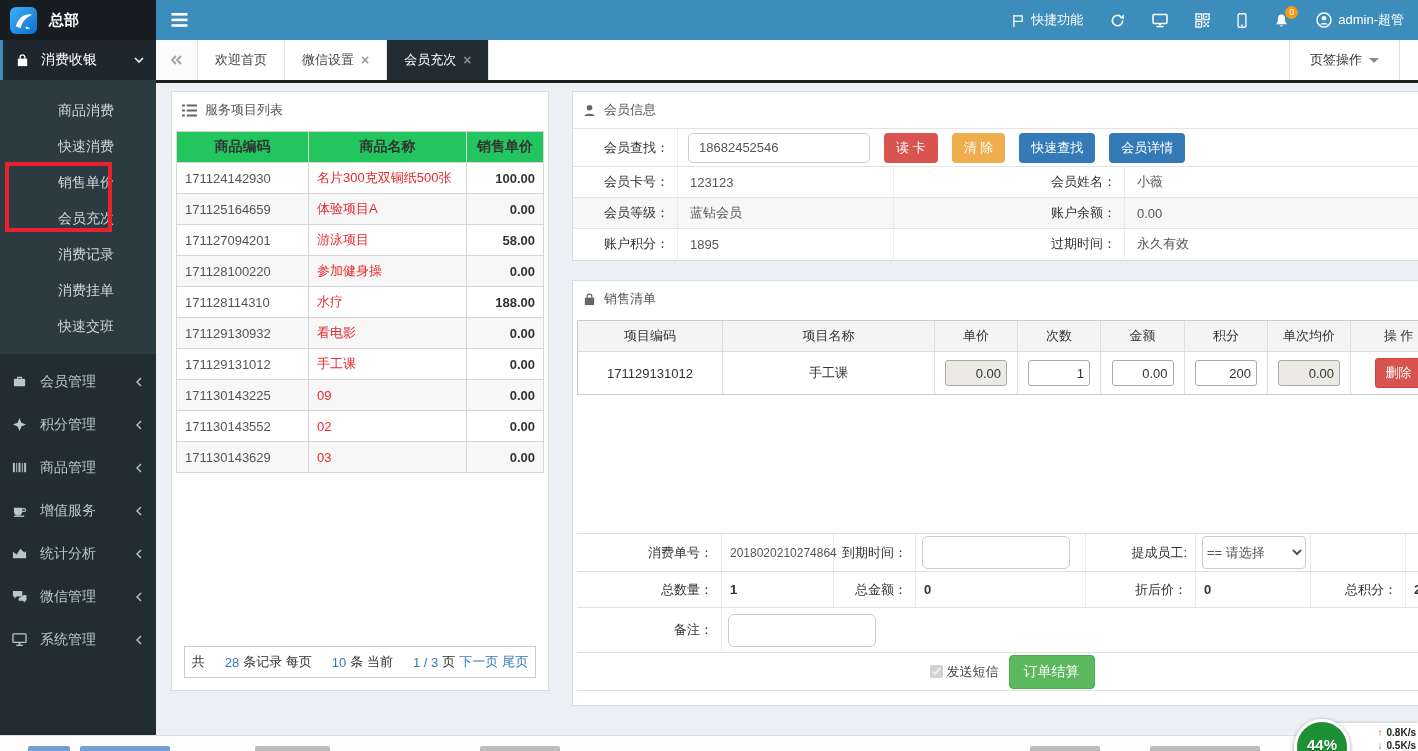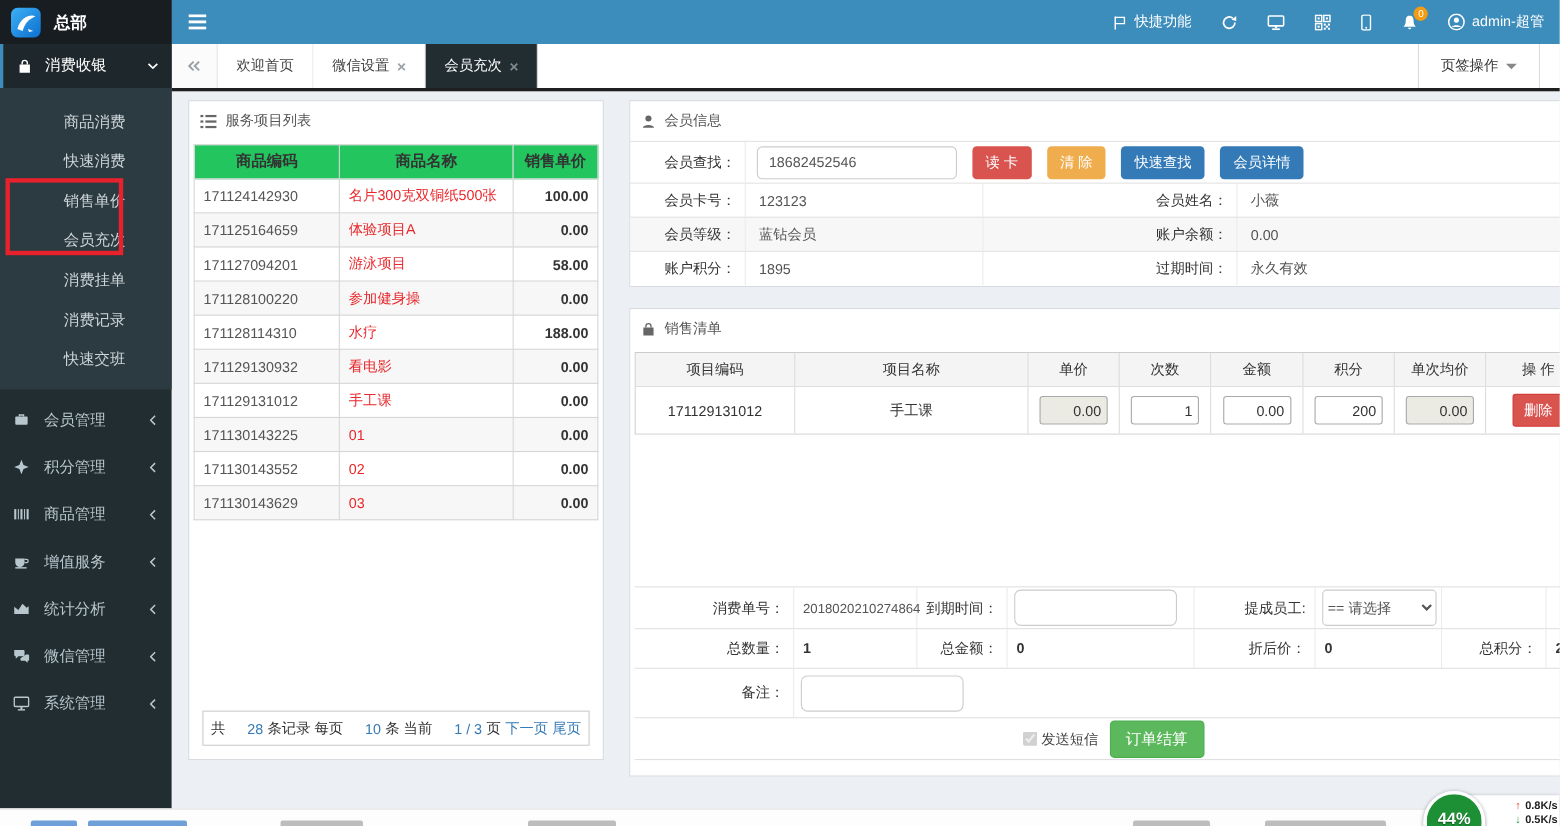--- a/index.html
+++ b/index.html
@@ -192,22 +192,22 @@
           <polyline points="1,1 5,5 9,1" fill="none" stroke="#fff" stroke-width="1.5"></polyline>
         </svg>
     </span>
   </div>
 
   <div class="submenu">
     <div class="submenu-item">商品消费</div>
     <div class="submenu-item">快速消费</div>
     <div class="submenu-item">销售单价</div>
     <div class="submenu-item">会员充次</div>
+    <div class="submenu-item">消费记录</div>
     <div class="submenu-item">消费挂单</div>
-    <div class="submenu-item">消费记录</div>
     <div class="submenu-item">快速交班</div>
   </div>
 
   <div class="groups">
     <div class="group-item">
       <span class="gi-icon">
         <svg viewBox="0 0 16 16" width="15" height="15">
             <rect x="2" y="5" width="12" height="8" rx="1" fill="currentColor"></rect>
             <path d="M6 5 V3.5 h4 V5" fill="none" stroke="currentColor" stroke-width="1.4"></path>
           </svg>
@@ -464,21 +464,21 @@
             <td class="pname">看电影</td>
             <td class="price">0.00</td>
           </tr>
         <tr>
             <td class="code">171129131012</td>
             <td class="pname">手工课</td>
             <td class="price">0.00</td>
           </tr>
         <tr class="zebra">
             <td class="code">171130143225</td>
-            <td class="pname">01</td>
+            <td class="pname">09</td>
             <td class="price">0.00</td>
           </tr>
         <tr>
             <td class="code">171130143552</td>
             <td class="pname">02</td>
             <td class="price">0.00</td>
           </tr>
         <tr class="zebra">
             <td class="code">171130143629</td>
             <td class="pname">03</td>

